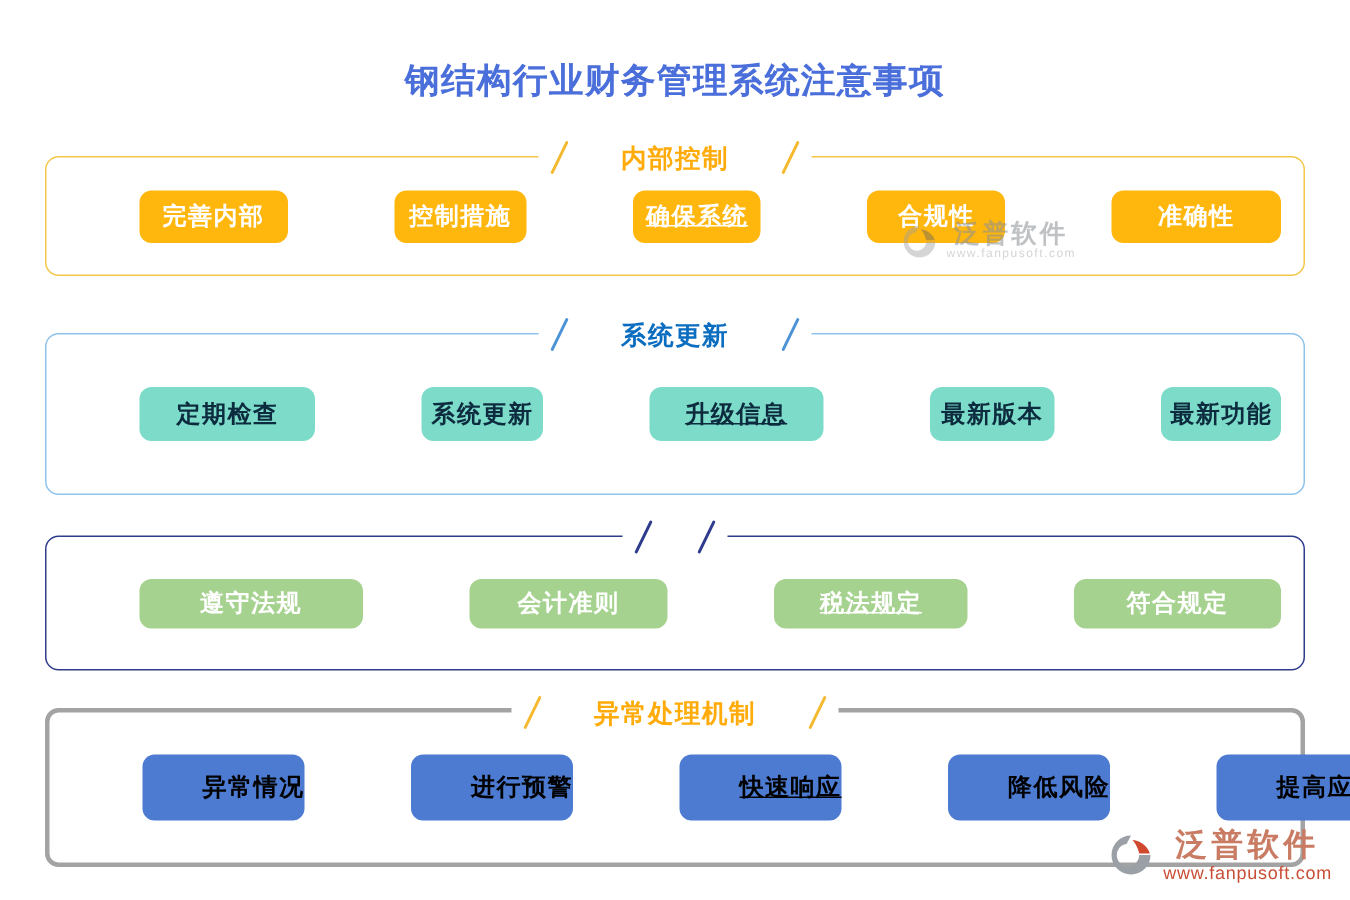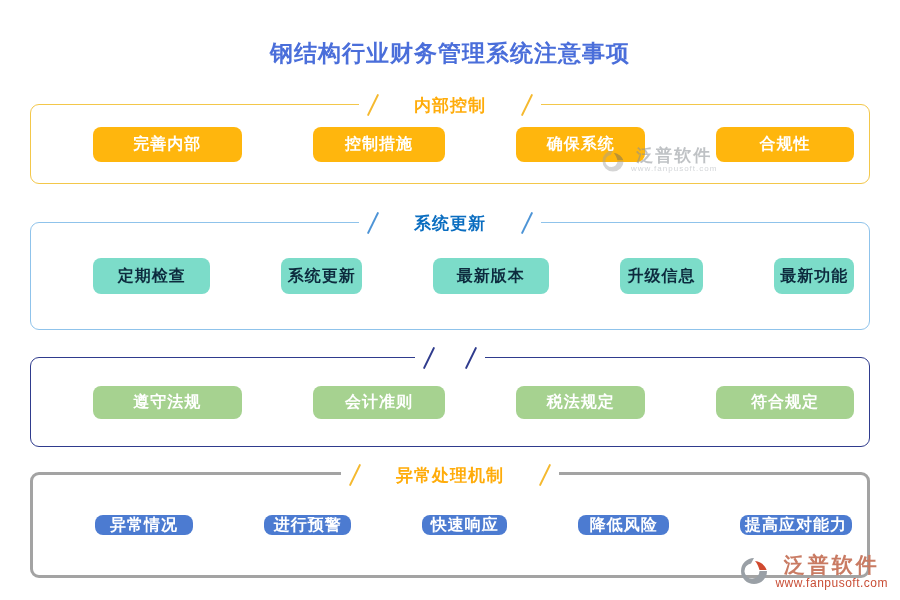--- a/index.html
+++ b/index.html
@@ -31,30 +31,30 @@
   .s1 .slash,.s4 .slash{background:#F5B92F;}
   .s2 .slash{background:#4D94D6;}
   .s3 .slash{background:#2F3B8D;}
   
   .row{display:flex;align-items:center;gap:24px;width:100%;padding:0 15px;box-sizing:border-box;}
   .pill{
     flex:1;height:35px;border-radius:8px;display:flex;align-items:center;justify-content:center;
     font-size:16px;font-weight:700;white-space:nowrap;letter-spacing:1px;margin-left:47px;
   }
   .row .pill:nth-child(1){flex:1.12;}
-  .row .pill:nth-child(3){flex:0.97;}
+  .row .pill:nth-child(3){flex:0.97;text-decoration:underline;}
   .row .pill:nth-child(4){flex:1.04;}
   .row .pill:nth-child(5){flex:1.28;}
   .s2 .row .pill:nth-child(1){flex:1.46;}
   .s2 .row .pill:nth-child(3){flex:1.44;}
   .s2 .row .pill:nth-child(5){flex:0.99;}
   .s1 .pill{background:#FFB60D;color:#ffffff;}
   .s2 .pill{background:#7CDCC9;color:#0D2B3E;height:36px;}
   .s3 .pill{background:#A6D290;color:#ffffff;height:33px;}
-  .s4 .pill{background:#4C7BD1;color:#ffffff;height:20px;}
+  .s4 .pill{background:#4C7BD1;color:#000000;height:44px;padding-left:40px;}
   
   .wm{position:absolute;display:flex;align-items:flex-start;gap:5px;pointer-events:none;}
   .wm-texts{display:flex;flex-direction:column;line-height:1.05;text-align:center;}
   .wm-center{left:600px;top:147px;opacity:0.55;}
   .wm-center .wm-logo svg{filter:grayscale(1);opacity:0.8;}
   .wm-center .wm-name{font-size:17px;font-weight:700;color:#8C9196;letter-spacing:2px;}
   .wm-center .wm-url{font-size:8px;color:#AEB3B8;letter-spacing:1px;}
   .wm-br{right:12px;bottom:9px;}
   .wm-br .wm-name{font-size:21px;font-weight:700;color:#C97B63;letter-spacing:3px;}
   .wm-br .wm-url{font-size:12px;color:#C94E36;letter-spacing:0.5px;margin-top:1px;}
@@ -73,36 +73,37 @@
         <span class="slash"></span>
         <span class="htitle">内部控制</span>
         <span class="slash"></span>
       </div>
     </div>
     <div class="row">
       <div class="pill">完善内部</div>
       <div class="pill">控制措施</div>
       <div class="pill">确保系统</div>
       <div class="pill">合规性</div>
+      <div class="pill">准确性</div>
     </div>
   </section>
 
   <section class="panel s2">
     <div class="panel-header">
       <div class="hwrap">
         <span class="slash"></span>
         <span class="htitle">系统更新</span>
         <span class="slash"></span>
       </div>
     </div>
     <div class="row">
       <div class="pill">定期检查</div>
       <div class="pill">系统更新</div>
+      <div class="pill">升级信息</div>
       <div class="pill">最新版本</div>
-      <div class="pill">升级信息</div>
       <div class="pill">最新功能</div>
     </div>
   </section>
 
   <section class="panel s3">
     <div class="panel-header">
       <div class="hwrap">
         <span class="slash"></span>
         <span class="slash"></span>
       </div>

